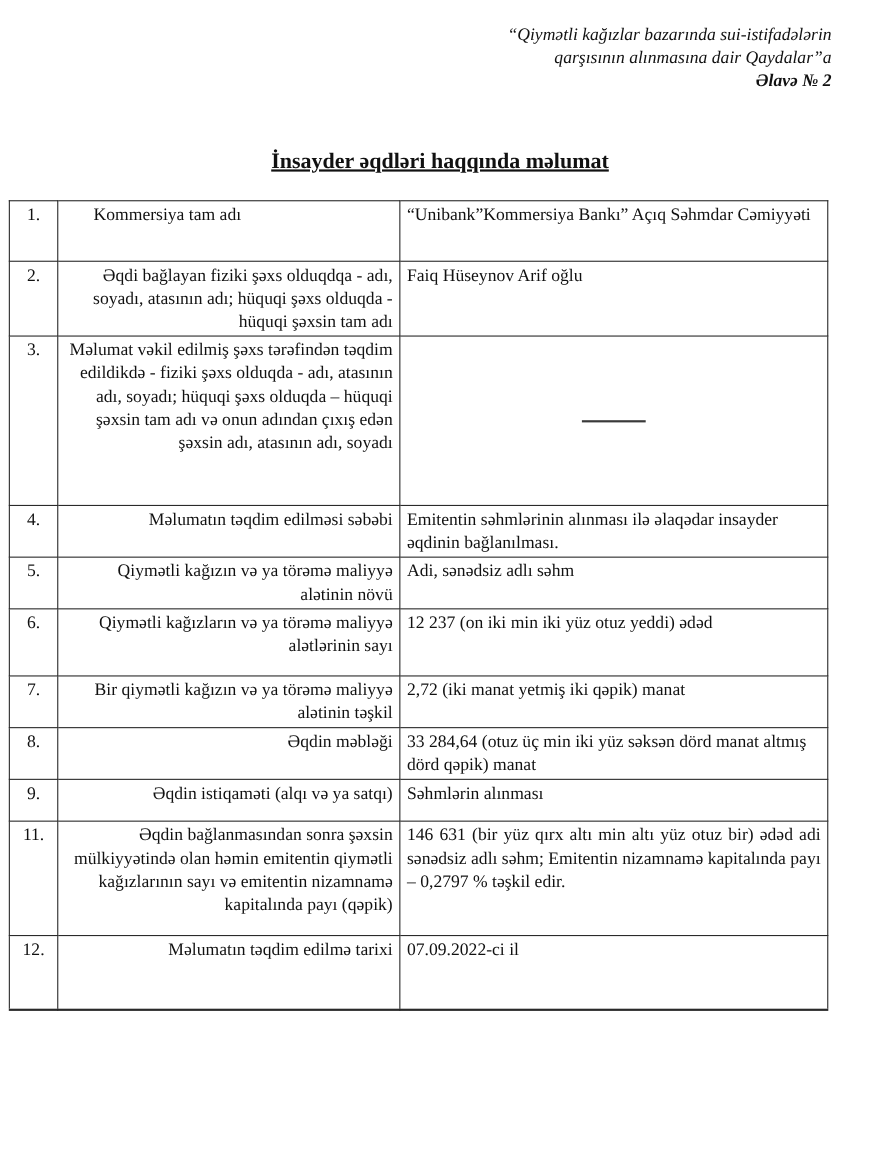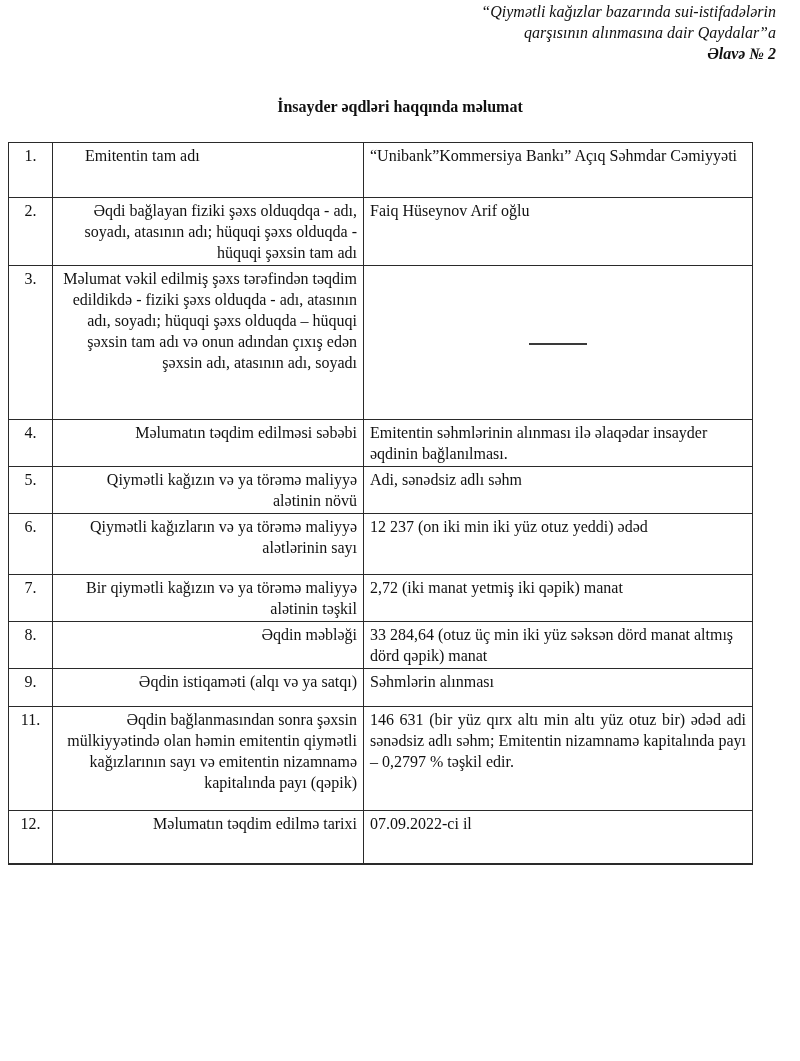--- a/index.html
+++ b/index.html
@@ -8,36 +8,37 @@
     background: #ffffff;
   }
   body {
     width: 800px;
     height: 1061px;
     font-family: "Liberation Serif", "DejaVu Serif", serif;
     color: #111111;
     overflow: hidden;
   }
   .header-note {
-    padding-top: 1px;
-    margin-right: 24px;
+    padding-top: 21px;
+    margin-right: 44px;
     text-align: right;
     font-style: italic;
     font-size: 16px;
     line-height: 21px;
   }
   .header-note .appendix-line {
     font-weight: bold;
   }
   .doc-title {
-    margin-top: 31px;
+    margin-top: 51px;
     text-align: center;
     font-weight: bold;
-    font-size: 16px;
+    font-size: 20px;
     line-height: 24px;
+    text-decoration: underline;
   }
   table.info-table {
     margin-top: 23px;
     margin-left: 8px;
     border-collapse: collapse;
     width: 744px;
     table-layout: fixed;
     font-size: 16px;
     line-height: 21px;
   }
@@ -95,21 +96,21 @@
 
 <table class="info-table">
   <colgroup>
     <col style="width:44px">
     <col style="width:311px">
     <col style="width:389px">
   </colgroup>
   <tbody>
     <tr style="height:55px">
       <td class="num">1.</td>
-      <td class="label left-indent">Emitentin tam adı</td>
+      <td class="label left-indent">Kommersiya tam adı</td>
       <td class="value">“Unibank”Kommersiya Bankı” Açıq Səhmdar Cəmiyyəti</td>
     </tr>
     <tr style="height:67px">
       <td class="num">2.</td>
       <td class="label">Əqdi bağlayan fiziki şəxs olduqdqa - adı, soyadı, atasının adı; hüquqi şəxs olduqda - hüquqi şəxsin tam adı</td>
       <td class="value">Faiq Hüseynov Arif oğlu</td>
     </tr>
     <tr style="height:154px">
       <td class="num">3.</td>
       <td class="label">Məlumat vəkil edilmiş şəxs tərəfindən təqdim edildikdə - fiziki şəxs olduqda - adı, atasının adı, soyadı; hüquqi şəxs olduqda – hüquqi şəxsin tam adı və onun adından çıxış edən şəxsin adı, atasının adı, soyadı</td>
@@ -143,19 +144,19 @@
     <tr style="height:38px">
       <td class="num">9.</td>
       <td class="label">Əqdin istiqaməti (alqı və ya satqı)</td>
       <td class="value">Səhmlərin alınması</td>
     </tr>
     <tr style="height:104px">
       <td class="num">11.</td>
       <td class="label">Əqdin bağlanmasından sonra şəxsin mülkiyyətində olan həmin emitentin qiymətli kağızlarının sayı və emitentin nizamnamə kapitalında payı (qəpik)</td>
       <td class="value justify">146 631 (bir yüz qırx altı min altı yüz otuz bir) ədəd adi sənədsiz adlı səhm; Emitentin nizamnamə kapitalında payı – 0,2797 % təşkil edir.</td>
     </tr>
-    <tr style="height:53px">
+    <tr style="height:67px">
       <td class="num">12.</td>
       <td class="label">Məlumatın təqdim edilmə tarixi</td>
       <td class="value">07.09.2022-ci il</td>
     </tr>
   </tbody>
 </table>
 
 </body></html>

